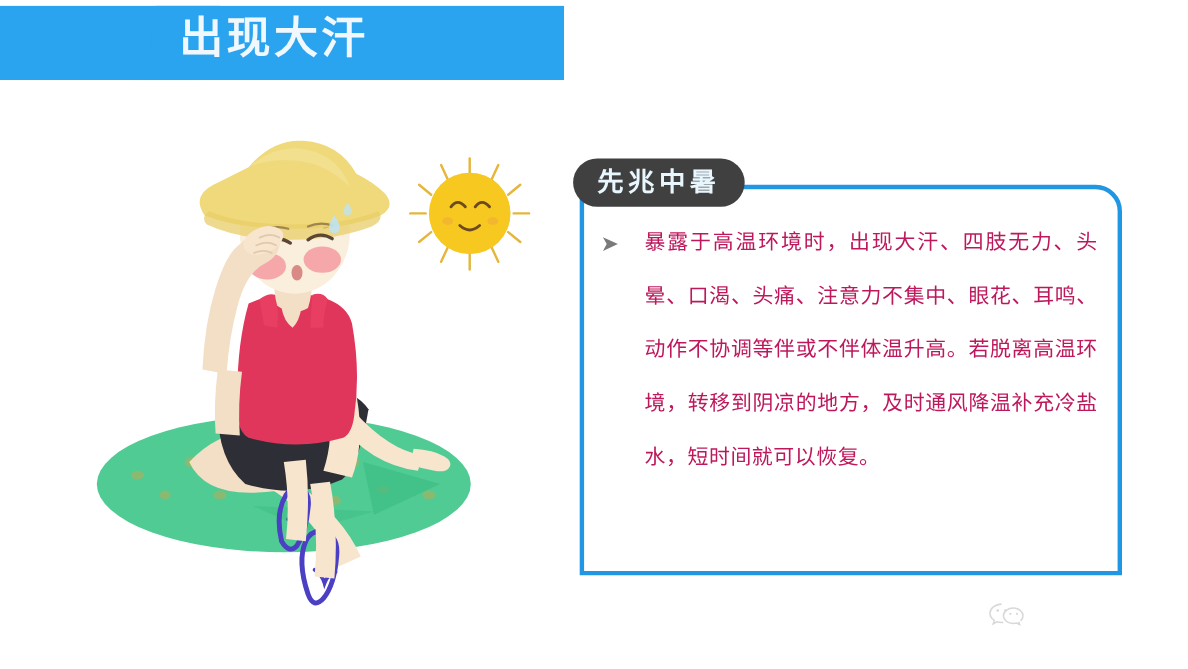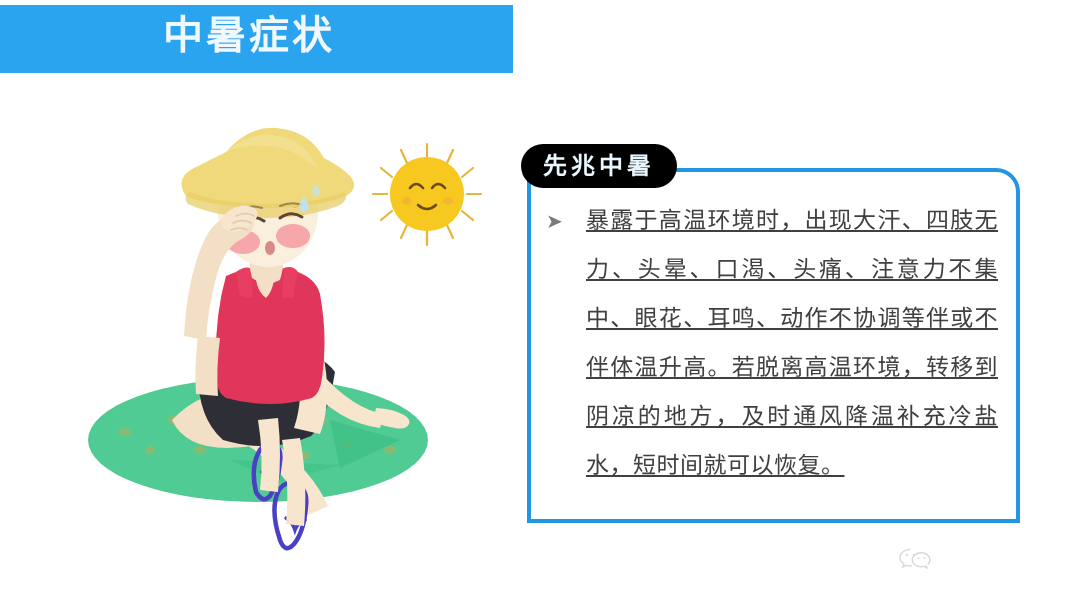--- a/index.html
+++ b/index.html
@@ -129,21 +129,21 @@
     background: #ffffff;
     z-index: 4;
   }
   .card-pill {
     position: absolute;
     left: 521px;
     top: 144px;
     height: 44px;
     padding: 0 22px;
     border-radius: 22px;
-    background: #000000;
+    background: #404040;
     color: #E8F6FE;
     font-family: "DejaVu Sans", "Liberation Sans", sans-serif;
     font-size: 24px;
     font-weight: 700;
     line-height: 44px;
     letter-spacing: 4px;
     white-space: nowrap;
     z-index: 6;
   }
   .card-body {
@@ -162,27 +162,26 @@
     width: 40px;
     padding-top: 2px;
     color: #7A7A7A;
     font-size: 20px;
     line-height: 46px;
     font-family: "DejaVu Sans", sans-serif;
   }
   .bullet-text {
     flex: 1 1 auto;
     font-family: "DejaVu Sans", "Liberation Sans", sans-serif;
-    font-size: 23px;
+    font-size: 19px;
     line-height: 49px;
-    color: #404040;
+    color: #be185d;
     letter-spacing: 0.5px;
     text-align: justify;
     text-justify: inter-character;
-    text-decoration: underline;
   }
 
   
   .watermark {
     position: absolute;
     left: 898px;
     top: 546px;
     display: flex;
     align-items: center;
     opacity: 0.30;
@@ -202,21 +201,21 @@
   }
 </style>
 </head>
 <body>
 
 <div class="header-banner">
   <div class="banner-seg-left"></div>
   <div class="banner-seg-right"></div>
 </div>
 <div class="banner-number">01</div>
-<div class="banner-title">中暑症状</div>
+<div class="banner-title">出现大汗</div>
 
 <div class="illustration">
 
   <div class="sun-wrap">
     <svg viewBox="0 0 135 130" width="135" height="130">
       <g stroke="#E5B63C" stroke-width="2.2" stroke-linecap="round">
         <line x1="67" y1="14" x2="67" y2="28"></line>
         <line x1="93" y1="20" x2="87" y2="33"></line>
         <line x1="113" y1="38" x2="102" y2="47"></line>
         <line x1="121" y1="64" x2="107" y2="64"></line>

